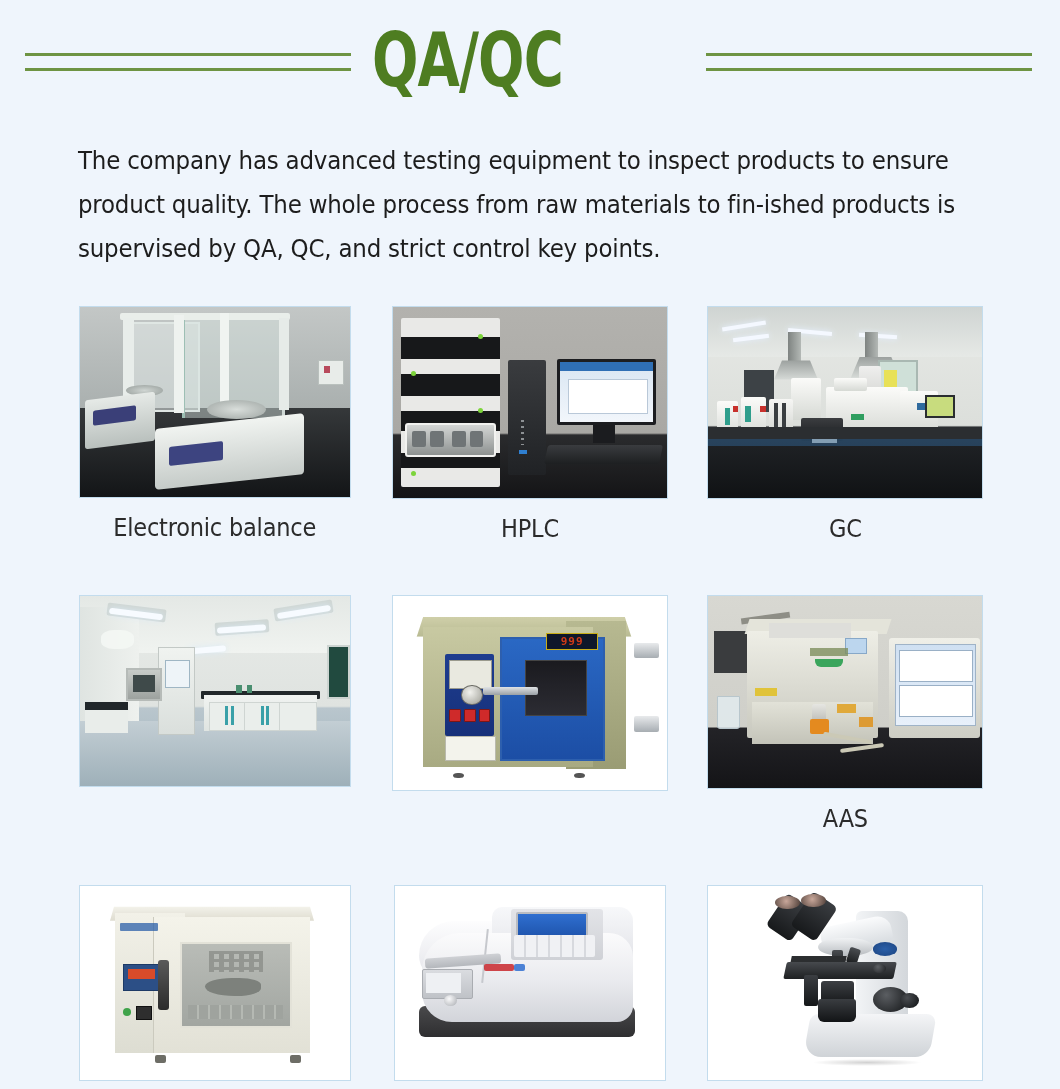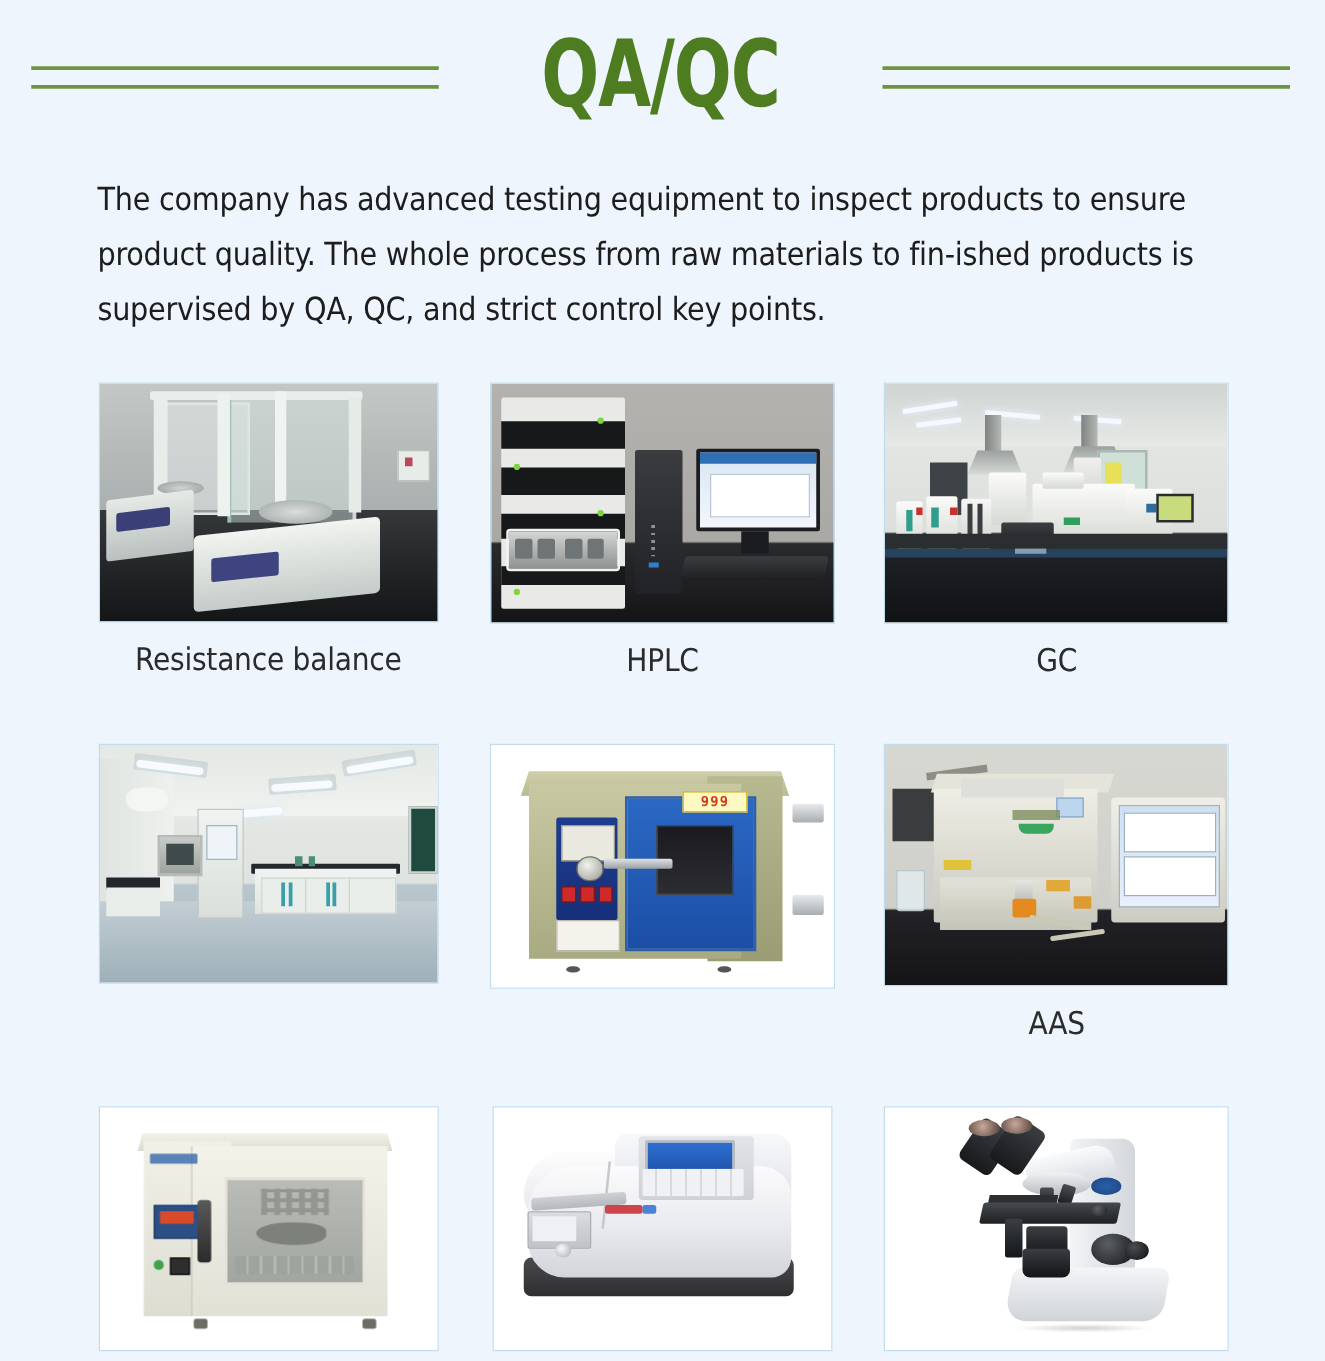--- a/index.html
+++ b/index.html
@@ -35,21 +35,21 @@
   .rule-group.right { margin-right: 28px; }
   .rule {
     height: 3px;
     background: #6e9443;
     width: 100%;
   }
   .title-wrap {
     flex: 1 1 auto;
     display: flex;
     align-items: center;
-    justify-content: center;
+    justify-content: flex-start;
   }
   .page-title {
     font-family: "DejaVu Sans Condensed", "Liberation Sans Narrow", "Liberation Sans", sans-serif;
     font-size: 74px;
     font-weight: 700;
     color: #4e7d21;
     letter-spacing: -1px;
     line-height: 1;
     transform: scaleX(0.82);
     white-space: nowrap;
@@ -194,21 +194,21 @@
   .furn .body { left:11%; top:16%; width:62%; height:72%; background:linear-gradient(#c8c9a2,#a8aa82); }
   .furn .side { left:63%; top:13%; width:22%; height:76%; background:linear-gradient(#b7b991,#9a9c74); }
   .furn .ctrl { left:19%; top:30%; width:18%; height:42%; background:linear-gradient(#1e3d8f,#16307a); border-radius:2px; }
   .furn .meter { left:20.5%; top:33%; width:15%; height:14%; background:#e9e9e0; border:1px solid #9a9a8e; }
   .furn .knob { left:25%; top:46%; width:7%; height:9%; background:radial-gradient(circle at 40% 35%,#f2f2ee,#9b9b93); border-radius:50%; border:1px solid #6e6e68; }
   .furn .btns { left:20.5%; top:58%; width:15%; height:7%; display:flex; gap:3px; }
   .furn .btns b { flex:1; background:#cf2a2a; border:1px solid #7d1616; border-radius:1px; }
   .furn .label { left:19%; top:72%; width:18%; height:12%; background:#f3f3ec; border:1px solid #b9b9ad; }
   .furn .door { left:39%; top:21%; width:37%; height:62%; background:linear-gradient(#2a68c4,#1c4ea5); border:2px solid #2d5fae; }
   .furn .win { left:48%; top:33%; width:22%; height:28%; background:linear-gradient(#1a1a1f,#2c2c33); border:1px solid #444; }
-  .furn .disp { left:56%; top:19%; width:18%; height:8%; background:#fef9c3; border:1px solid #c9ae18; display:flex; align-items:center; justify-content:center; font-family:"DejaVu Sans Mono", monospace; font-size:11px; color:#d23a17; font-weight:bold; letter-spacing:1px; }
+  .furn .disp { left:56%; top:19%; width:18%; height:8%; background:#0f172a; border:1px solid #c9ae18; display:flex; align-items:center; justify-content:center; font-family:"DejaVu Sans Mono", monospace; font-size:11px; color:#d23a17; font-weight:bold; letter-spacing:1px; }
   .furn .hinge { position:absolute; right:3%; width:9%; height:8%; background:linear-gradient(#e8eaec,#a7adb2); border-radius:2px; }
   .furn .handle { left:33%; top:47%; width:20%; height:4%; background:linear-gradient(#dfe2e5,#9aa0a5); border-radius:2px; }
   .furn .foot { position:absolute; bottom:6%; width:4%; height:3%; background:#555; border-radius:50%; }
 
   
   .aas { background:linear-gradient(#d8d8d2 0%, #cfcfc9 68%, #232327 69%, #141417 100%); }
   .aas .main { left:14%; top:18%; width:48%; height:56%; background:linear-gradient(#eeeee6,#c9c9bf); border-radius:2px; }
   .aas .top { left:14%; top:12%; width:52%; height:8%; background:#e4e4da; transform:skewX(-18deg); }
   .aas .lid { left:22%; top:14%; width:30%; height:8%; background:#dededa; }
   .aas .arm { left:12%; top:10%; width:18%; height:3%; background:#8e8e86; transform:rotate(-8deg); }
@@ -324,21 +324,21 @@
           <div class="o pan"></div>
         <div class="o body1"></div>
           <div class="o scr1"></div>
         <div class="o body2"></div>
           <div class="o scr2"></div>
         <div class="o sock">
             <i></i>
           </div>
       </div>
     </div>
-    <div class="cap">Resistance balance</div>
+    <div class="cap">Electronic balance</div>
   </div>
 
   <div class="cell c1">
     <div class="photo">
       <div class="scene hplc">
         <div class="o stack">
           <div class="o mod m1"></div>
             <div class="o mod m2"></div>
           <div class="o mod m3"></div>
             <div class="o mod m4"></div>

